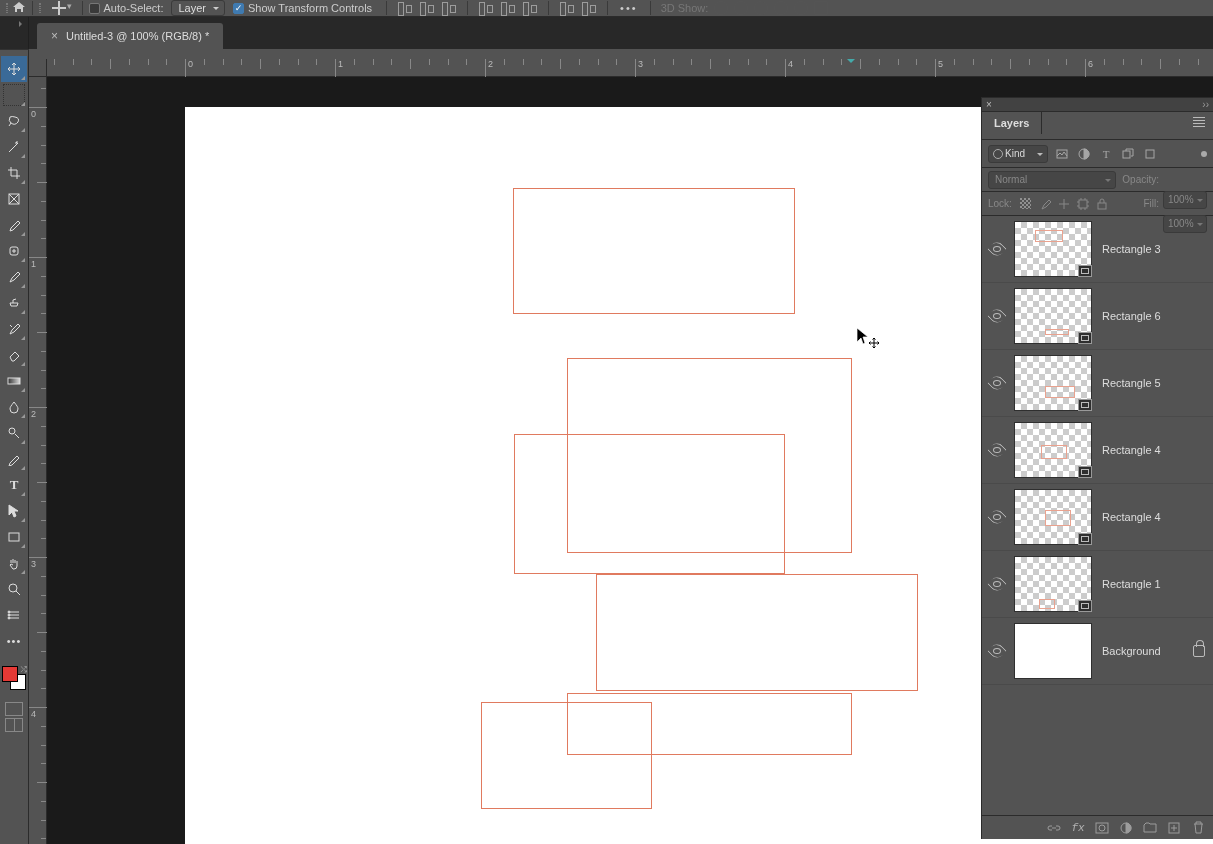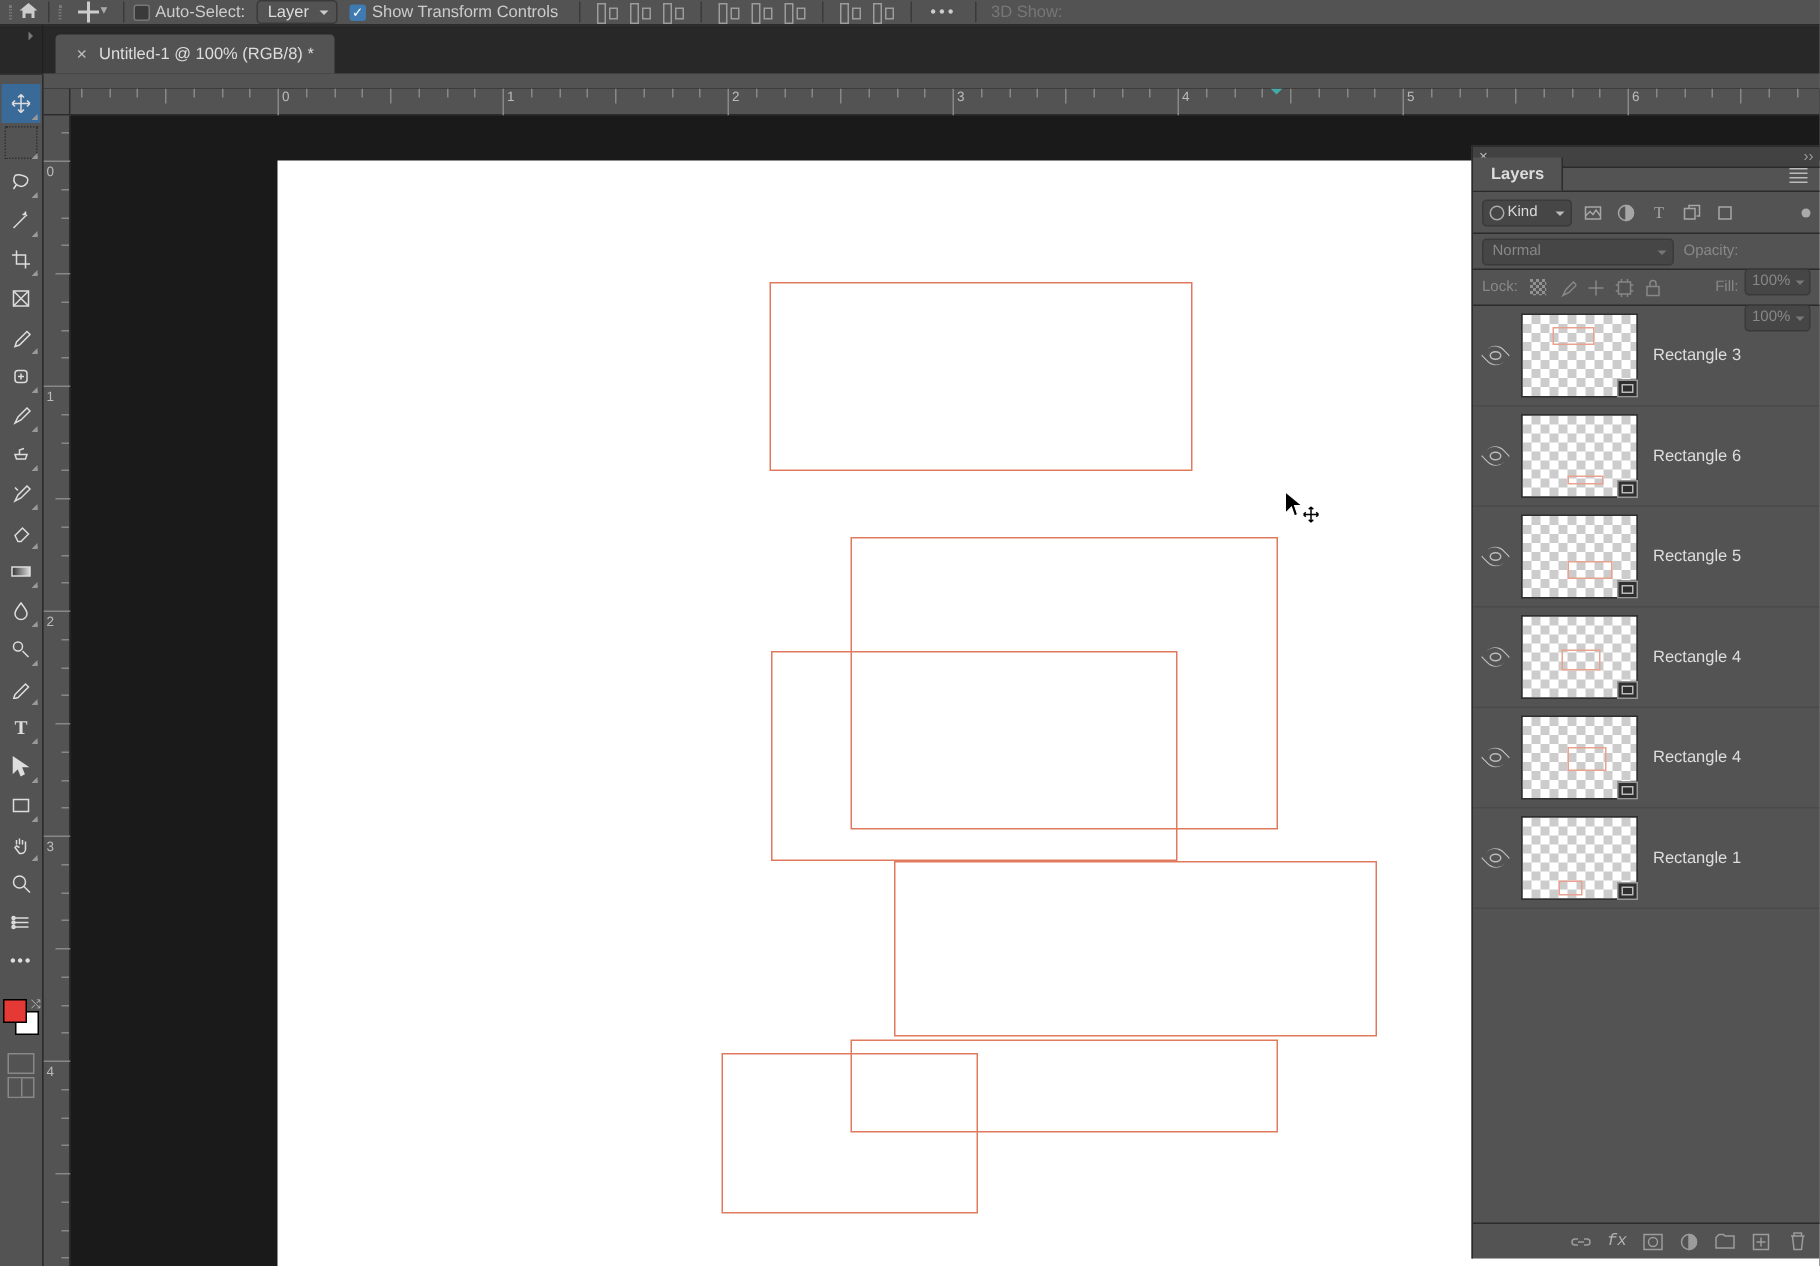--- a/index.html
+++ b/index.html
@@ -80,21 +80,21 @@
 
   .cursor { position:absolute; pointer-events:none; }
   .cursor svg { display:block; }
   .cursor-sub { position:absolute; font-size:10px; color:#000; }
 
   
   .layers-panel { position:absolute; top:97px; right:0; width:232px; height:742px; background:#535353; border-left:1px solid #2b2b2b; border-top:1px solid #2b2b2b; display:flex; flex-direction:column; }
   .panel-top { height:14px; background:#424242; display:flex; align-items:center; padding:0 4px; border-bottom:1px solid #2b2b2b; }
   .panel-top .x { font-size:10px; color:#bbb; }
   .panel-top .dbl { margin-left:auto; font-size:10px; color:#999; }
-  .panel-tabs { height:16px; display:flex; align-items:flex-end; border-bottom:1px solid #2b2b2b; }
+  .panel-tabs { height:28px; display:flex; align-items:flex-start; border-bottom:1px solid #2b2b2b; }
   .panel-tab { padding:5px 12px; background:#535353; font-size:11px; color:#ddd; border-right:1px solid #2b2b2b; font-weight:600;}
   .panel-tabs .menu { margin-left:auto; padding:5px 8px; display:flex; flex-direction:column; gap:2px; justify-content:center;}
   .panel-tabs .menu span { width:12px; height:1px; background:#bbb; display:block;}
   .filter-row { height:28px; display:flex; align-items:center; padding:0 6px; gap:6px; border-bottom:1px solid #2b2b2b; }
   .kind { flex:0 0 60px; height:18px; border:1px solid #3a3a3a; border-radius:3px; display:flex; align-items:center; padding:0 4px; font-size:10px; position:relative; background:#464646;}
   .kind::before { content:""; width:8px; height:8px; border:1px solid #aaa; border-radius:50%; margin-right:2px; }
   .kind::after { content:""; position:absolute; right:4px; top:7px; border:3px solid transparent; border-top-color:#bbb; }
   .filter-row .ficon { width:16px; height:16px; display:flex; align-items:center; justify-content:center; opacity:.8; }
   .filter-row .toggle { margin-left:auto; width:6px; height:6px; border-radius:50%; background:#aaa; }
 
@@ -179,21 +179,21 @@
   </div>
 </div>
 
 <div class="collapsed-left">
   <span class="tri"></span>
 </div>
 
 <div class="tabs-bar">
   <div class="tab">
     <span class="close">×</span>
-    <span>Untitled-1 @ 100% (RGB/8) *</span>
+    <span>Untitled-3 @ 100% (RGB/8) *</span>
   </div>
 </div>
 <div class="tab-body-bar"></div>
 
 <div class="tool-palette">
   <div class="tool selected">
     <svg width="14" height="14" viewBox="0 0 14 14" fill="none">
         <path d="M7 1v12M1 7h12M7 1l-2 2M7 1l2 2M7 13l-2-2M7 13l2-2M1 7l2-2M1 7l2 2M13 7l-2-2M13 7l-2 2" stroke-width="1"></path>
       </svg>
     <span class="corner"></span>
@@ -629,20 +629,26 @@
         <div class="layer-label">Rectangle 4</div>
       </div>
       <div class="layer-item">
         <div class="eye"></div>
         <div class="thumb trans">
           <div class="mini" style="left: 24px; top: 42px; width: 16px; height: 10px;"></div>
           <div class="badge"></div>
         </div>
         <div class="layer-label">Rectangle 1</div>
       </div>
+      <div class="layer-item">
+        <div class="eye"></div>
+        <div class="thumb"></div>
+        <div class="layer-label">Background</div>
+        <div class="lock-icon"></div>
+      </div>
     </div>
   <div class="panel-footer">
     <div class="fi">
         <svg width="14" height="10" fill="none" stroke="#bbb">
           <path d="M5 5H3a2 2 0 010-4h2M9 1h2a2 2 0 010 4H9M5 3h4" transform="translate(0 2)"></path>
         </svg>
       </div>
     <div class="fi">
         <span style="font-style:italic;font-family:Liberation Mono, monospace">fx</span>
       </div>

